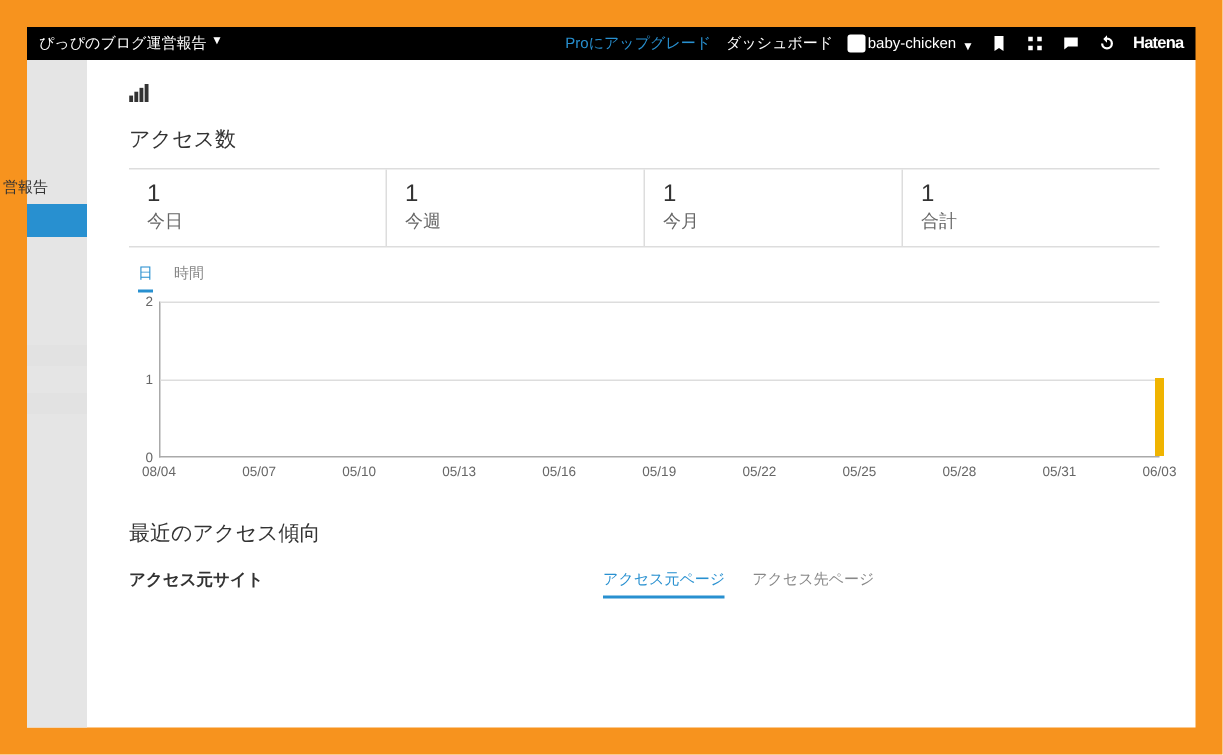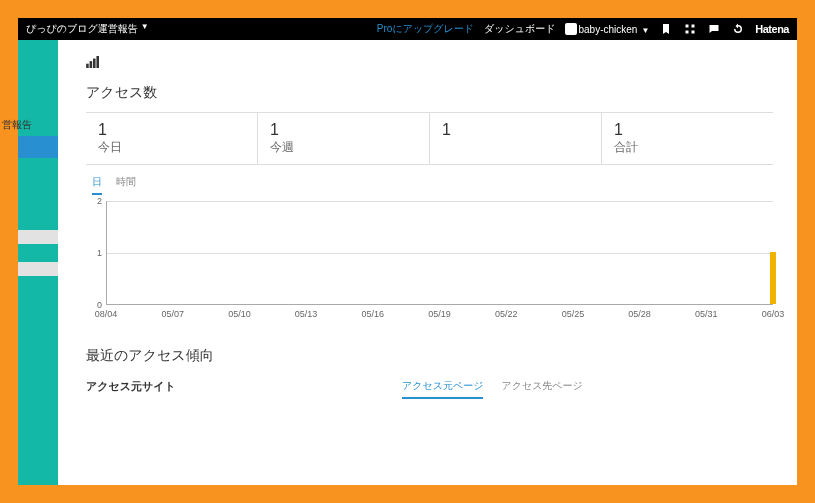--- a/index.html
+++ b/index.html
@@ -34,21 +34,21 @@
   .hatena { font-size: 11px; font-weight: bold; letter-spacing: -0.5px; color:#fff;text-align:right;}
 
   .panel {
     background: #fff;
     height: calc(100% - 22px);
     display: flex;
     position: relative;
   }
   .sidebar {
     width: 40px;
-    background: #14b8a6;
+    background: #e5e5e5;
     border-right: none;
     position: relative;
     flex-shrink: 0;
     padding-left: 31px;
   }
   .side-label {
     position: absolute;
     top: 78px;
     left: -16px;
     font-size: 10px;
@@ -181,20 +181,21 @@
       <div class="stat">
         <div class="stat-val">1</div>
         <div class="stat-label">今日</div>
       </div>
       <div class="stat">
         <div class="stat-val">1</div>
         <div class="stat-label">今週</div>
       </div>
       <div class="stat">
         <div class="stat-val">1</div>
+        <div class="stat-label">今月</div>
       </div>
       <div class="stat">
         <div class="stat-val">1</div>
         <div class="stat-label">合計</div>
       </div>
     </div>
 
     <div class="chart-tabs">
       <span class="chart-tab active">日</span>
       <span class="chart-tab">時間</span>

